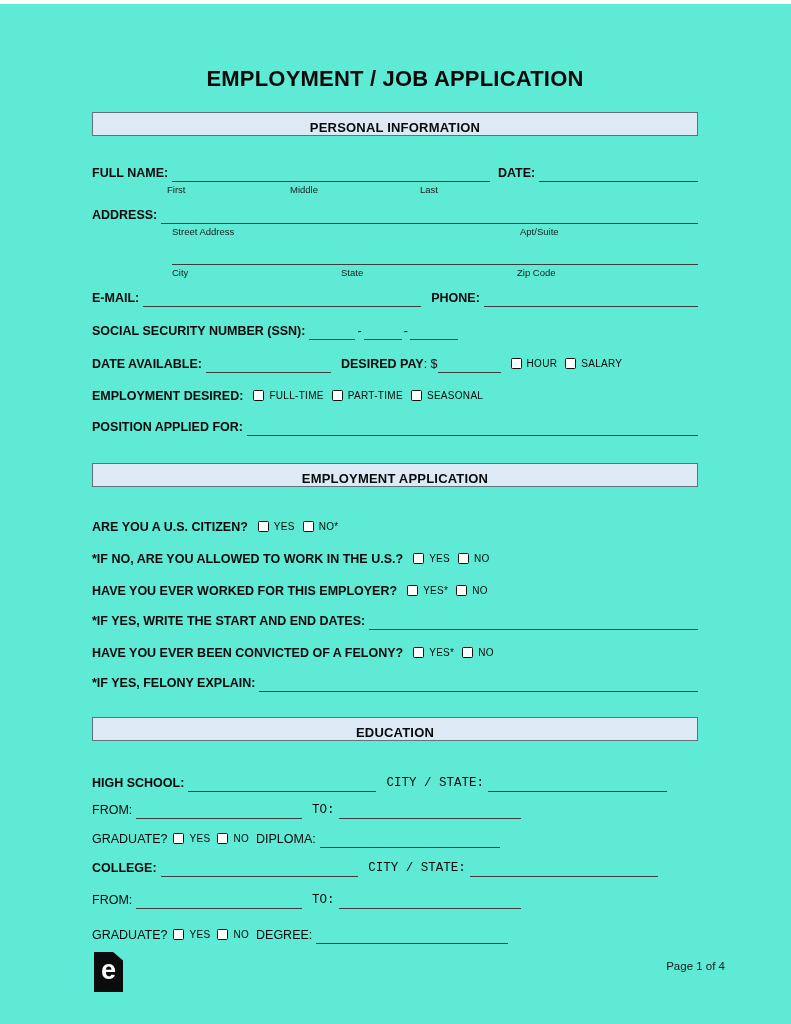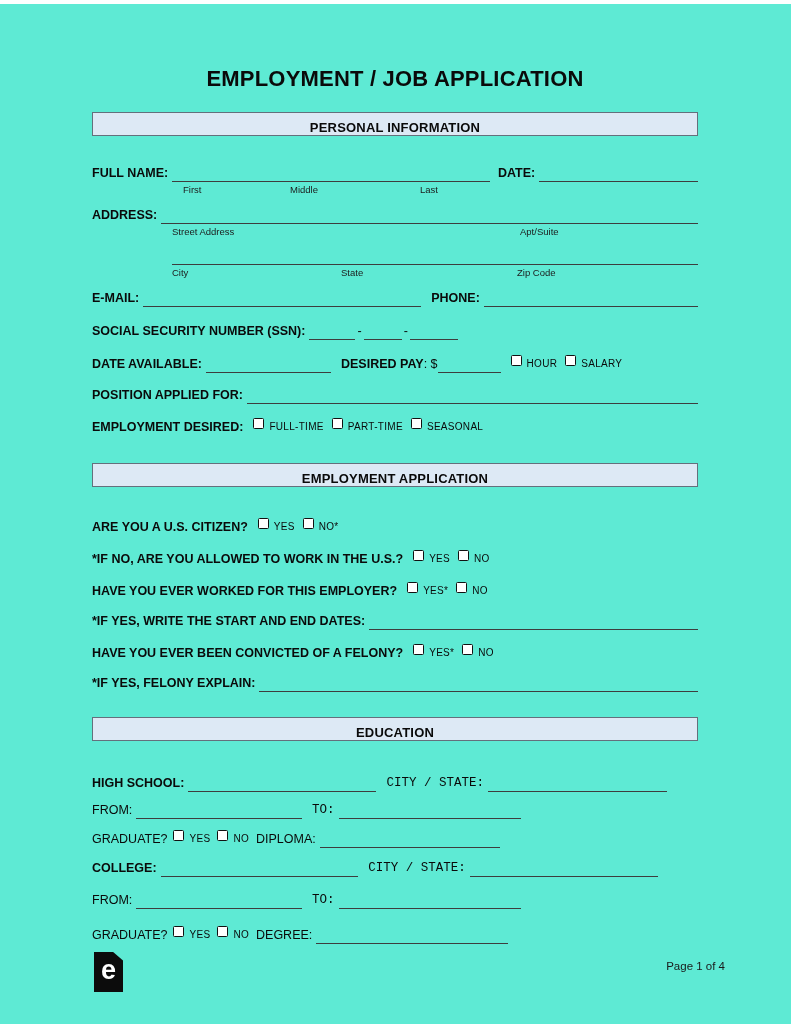--- a/index.html
+++ b/index.html
@@ -15,21 +15,21 @@
     margin-top:20px; height:24px; background:#dde9f5; border:1px solid #64707c;
     display:flex; align-items:flex-end; justify-content:center;
   }
   .bar span { font-size:13px; font-weight:700; letter-spacing:.2px; }
   .row { display:flex; align-items:flex-end; font-size:12.5px; line-height:17px; white-space:nowrap; }
   .b { font-weight:700; }
   .fill { border-bottom:1.5px solid #3d3d3d; height:15px; margin-left:4px; }
   .grow { flex:1 1 auto; }
   .sub { position:relative; height:11px; margin-top:2px; font-size:9.5px; line-height:11px; color:#1c1c1c; }
   .sub span { position:absolute; top:0; }
-  .opt { display:inline-flex; align-items:flex-start; margin-left:10px; padding-bottom:1px; }
+  .opt { display:inline-flex; align-items:center; margin-left:10px; padding-bottom:1px; }
   .cb { width:11px; height:11px; border:1.5px solid #111; border-radius:1.5px; background:#fff; flex:none; margin-right:5px; display:inline-block; }
   .optlbl { font-size:10px; font-weight:400; letter-spacing:.3px; }
   .mlbl { margin-left:10px;font-family:Liberation Mono, monospace; }
   .logo {
     position:absolute; left:94px; top:948px; width:29px; height:40px; background:#0c0c0c;
     clip-path: polygon(0 0, 66% 0, 100% 21%, 100% 100%, 0 100%);
     display:flex; align-items:center; justify-content:center;
   }
   .logo-e { color:#ffffff; font-weight:700; font-size:27px; line-height:1; margin-top:-4px; font-family:"Liberation Sans",sans-serif; }
   .pageno { position:absolute; right:66px; top:956px; font-size:11.5px; color:#1a1a1a; }
@@ -46,21 +46,21 @@
       <span>PERSONAL INFORMATION</span>
     </div>
 
     <div class="row" style="margin-top:29px">
       <span class="b">FULL NAME:</span>
       <span class="fill" style="flex:2"></span>
       <span class="b" style="margin-left:8px">DATE:</span>
       <span class="fill" style="flex:1"></span>
     </div>
     <div class="sub">
-      <span style="left:91px">First</span>
+      <span style="left:75px">First</span>
       <span style="left:198px">Middle</span>
       <span style="left:328px">Last</span>
     </div>
 
     <div class="row" style="margin-top:12px">
       <span class="b">ADDRESS:</span>
       <span class="fill grow"></span>
     </div>
     <div class="sub">
       <span style="left:80px">Street Address</span>
@@ -102,38 +102,38 @@
         <span class="cb"></span>
         <span class="optlbl">HOUR</span>
       </span>
       <span class="opt" style="margin-left:8px">
         <span class="cb"></span>
         <span class="optlbl">SALARY</span>
       </span>
     </div>
 
     <div class="row" style="margin-top:14px">
+      <span class="b">EMPLOYMENT DESIRED:</span>
+      <span class="opt">
+        <span class="cb"></span>
+        <span class="optlbl">FULL-TIME</span>
+      </span>
+      <span class="opt" style="margin-left:8px">
+        <span class="cb"></span>
+        <span class="optlbl">PART-TIME</span>
+      </span>
+      <span class="opt" style="margin-left:8px">
+        <span class="cb"></span>
+        <span class="optlbl">SEASONAL</span>
+      </span>
+    </div>
+
+    <div class="row" style="margin-top:14px">
       <span class="b">POSITION APPLIED FOR:</span>
       <span class="fill grow"></span>
-    </div>
-
-    <div class="row" style="margin-top:14px">
-      <span class="b">EMPLOYMENT DESIRED:</span>
-      <span class="opt">
-        <span class="cb"></span>
-        <span class="optlbl">FULL-TIME</span>
-      </span>
-      <span class="opt" style="margin-left:8px">
-        <span class="cb"></span>
-        <span class="optlbl">PART-TIME</span>
-      </span>
-      <span class="opt" style="margin-left:8px">
-        <span class="cb"></span>
-        <span class="optlbl">SEASONAL</span>
-      </span>
     </div>
 
     <div class="bar" style="margin-top:27px">
       <span>EMPLOYMENT APPLICATION</span>
     </div>
 
     <div class="row" style="margin-top:31px">
       <span class="b">ARE YOU A U.S. CITIZEN?</span>
       <span class="opt">
         <span class="cb"></span>

